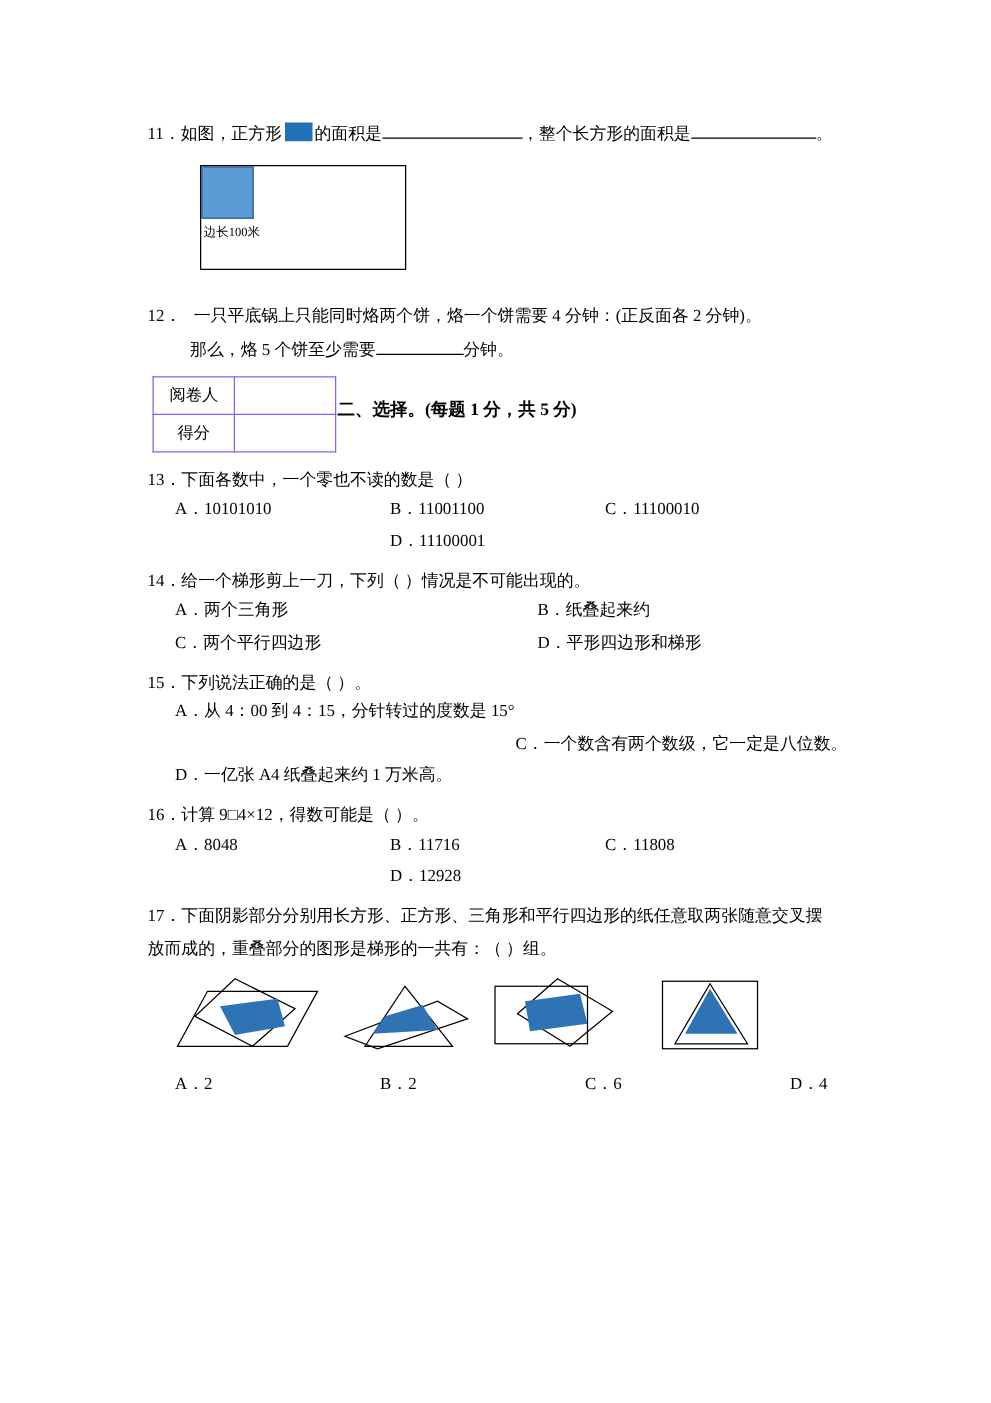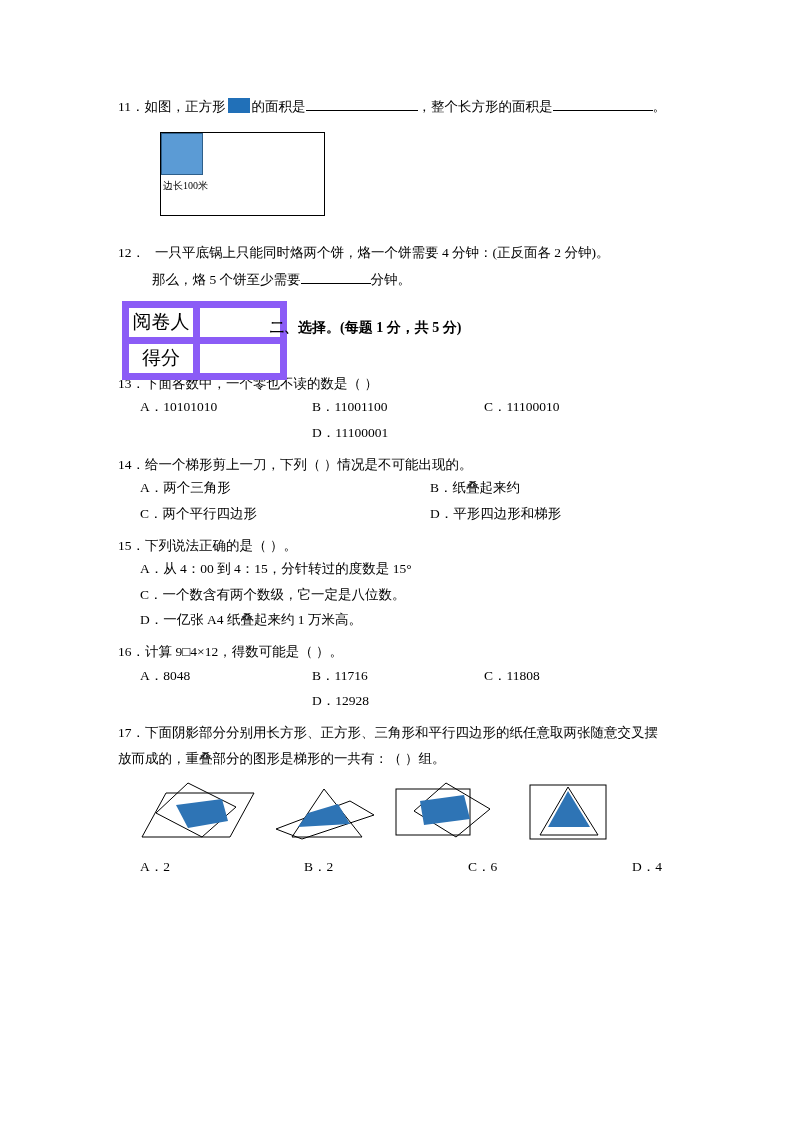--- a/index.html
+++ b/index.html
@@ -75,24 +75,24 @@
     margin-top: 10px;
     height: 62px;
   }
   table.grade {
     border-collapse: collapse;
     position: absolute;
     left: 4px;
     top: 0;
   }
   table.grade td {
-    border: 7px solid #8b5cf6;
+    border: 1px solid #8b5cf6;
     height: 27px;
     text-align: center;
-    font-size: 19px;
+    font-size: 13px;
     font-family: Liberation Sans, sans-serif;
   }
   table.grade td.lab {
     width: 62px;
   }
   table.grade td.val {
     width: 78px;
   }
   .section-title {
     position: absolute;
@@ -196,21 +196,21 @@
       </div>
     </div>
   </div>
 
   <div class="q" style="margin-top:8px;">
     <span class="num">15．</span><span>下列说法正确的是（      ）。</span>
     <div class="opts">
       <div class="opt-row" style="padding-left:22px;">
           <span>A．从 4：00 到 4：15，分针转过的度数是 15°</span>
         </div>
-      <div class="opt-row" style="padding-left:22px;">
+      <div class="opt-row" style="padding-left:22px;justify-content:flex-end;">
           <span>C．一个数含有两个数级，它一定是八位数。</span>
         </div>
       <div class="opt-row" style="padding-left:22px;">
           <span>D．一亿张 A4 纸叠起来约 1 万米高。</span>
         </div>
     </div>
   </div>
 
   <div class="q" style="margin-top:8px;">
     <span class="num">16．</span><span>计算 9□4×12，得数可能是（      ）。</span>

